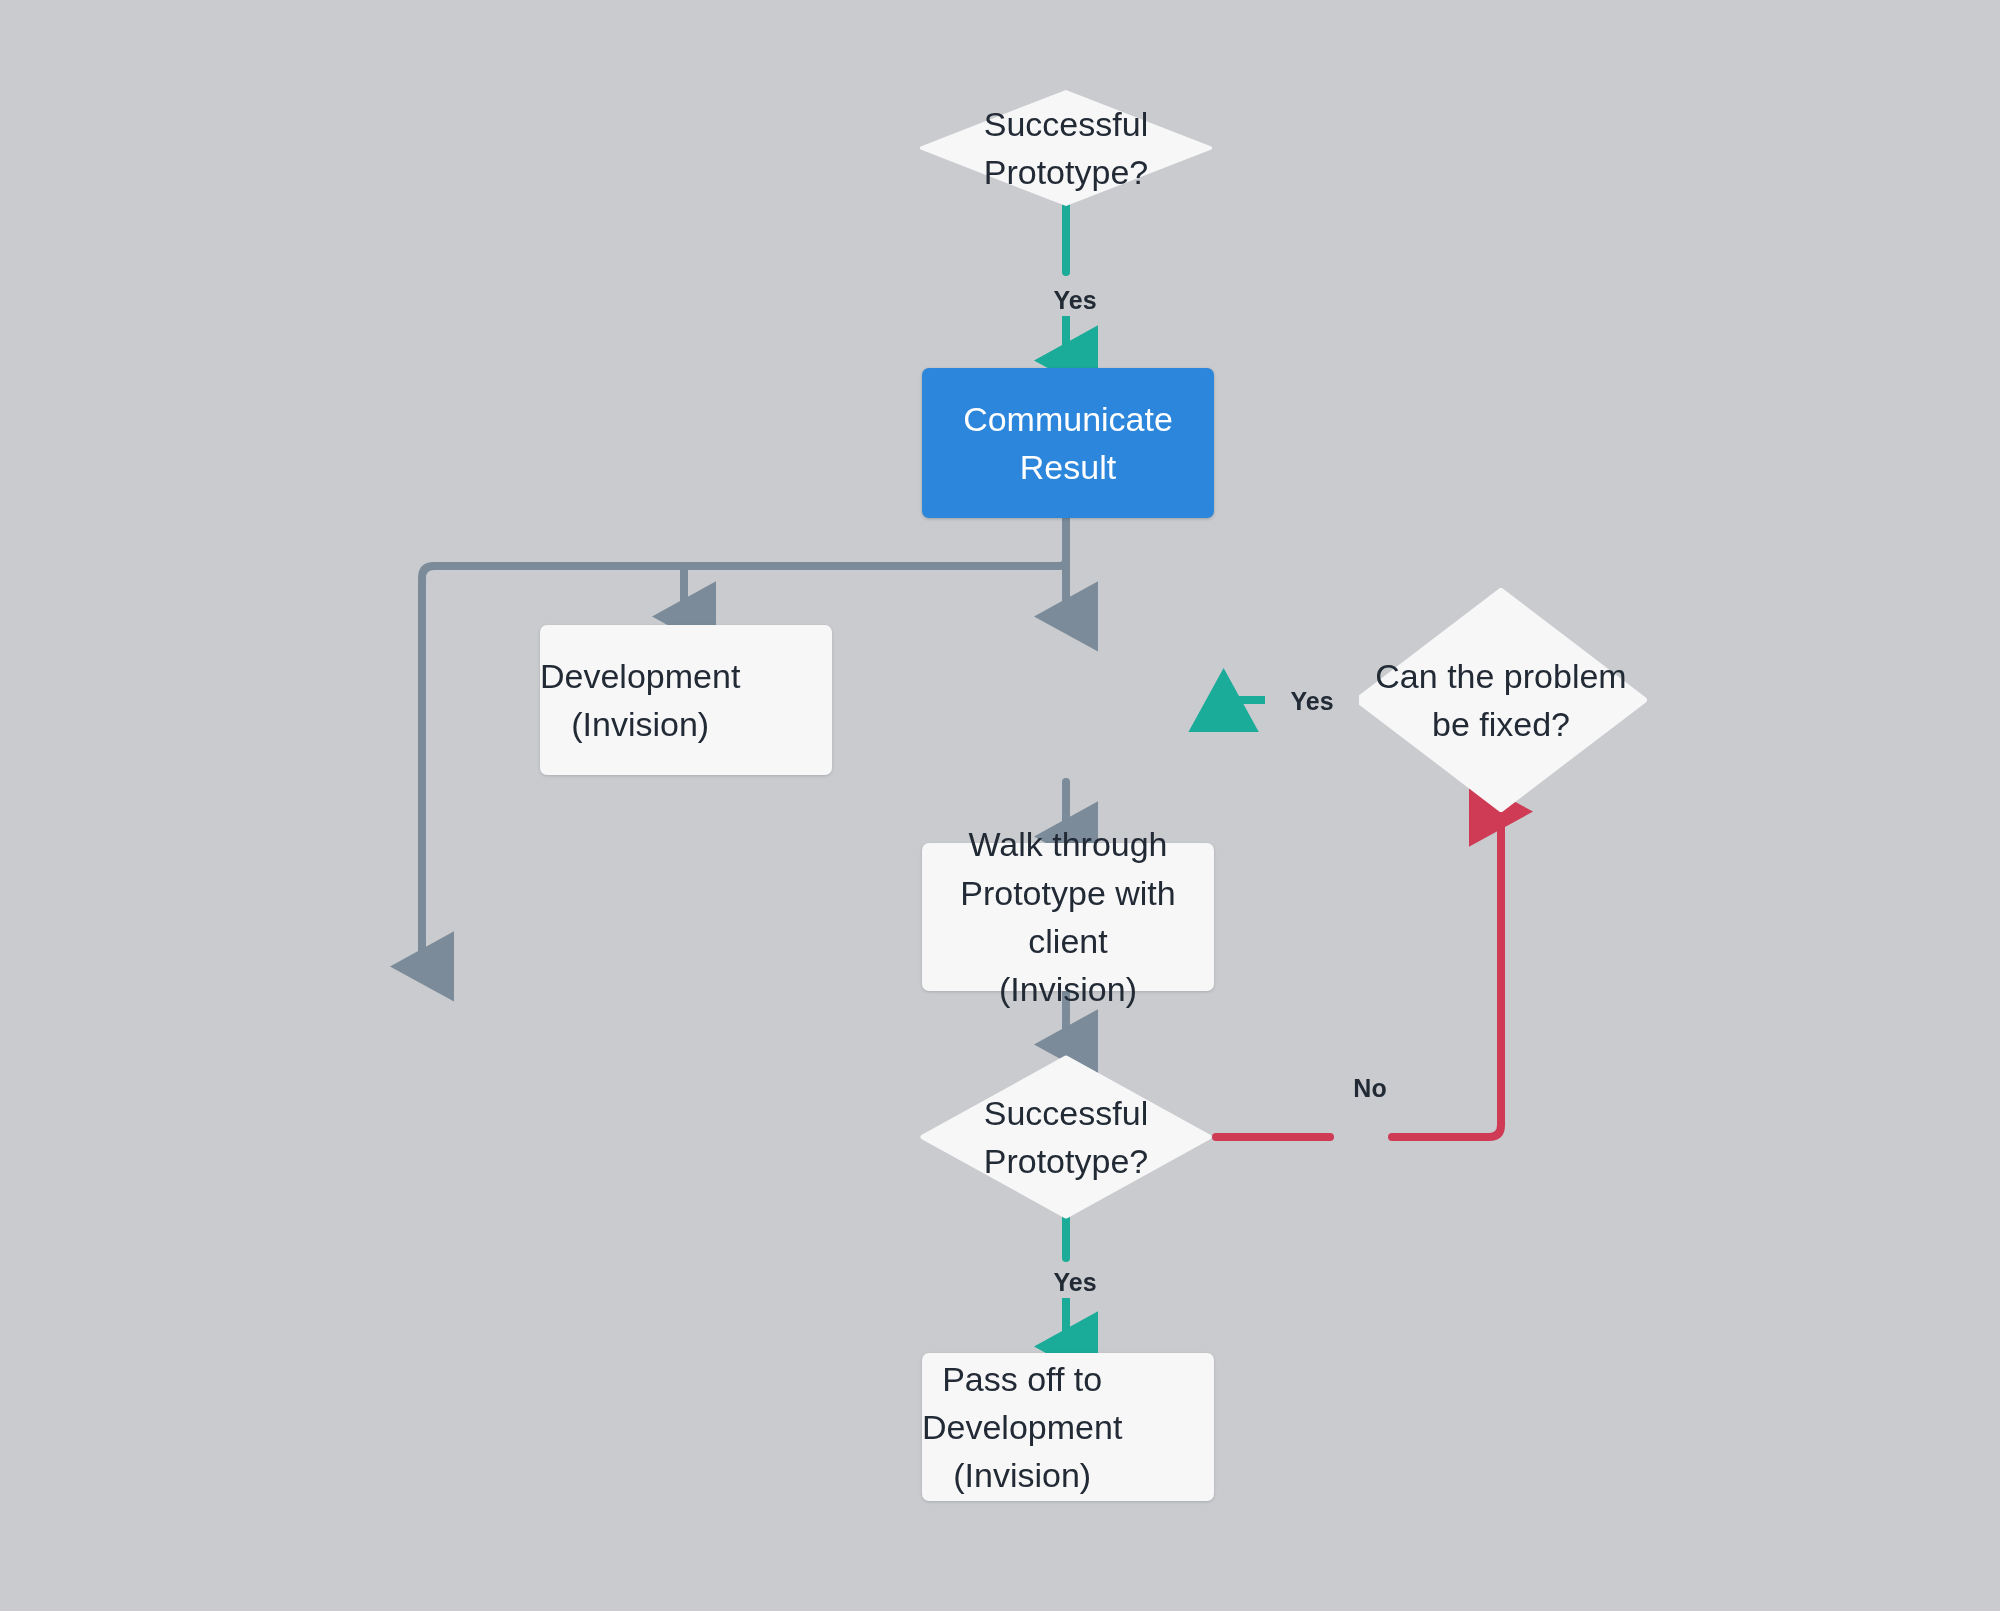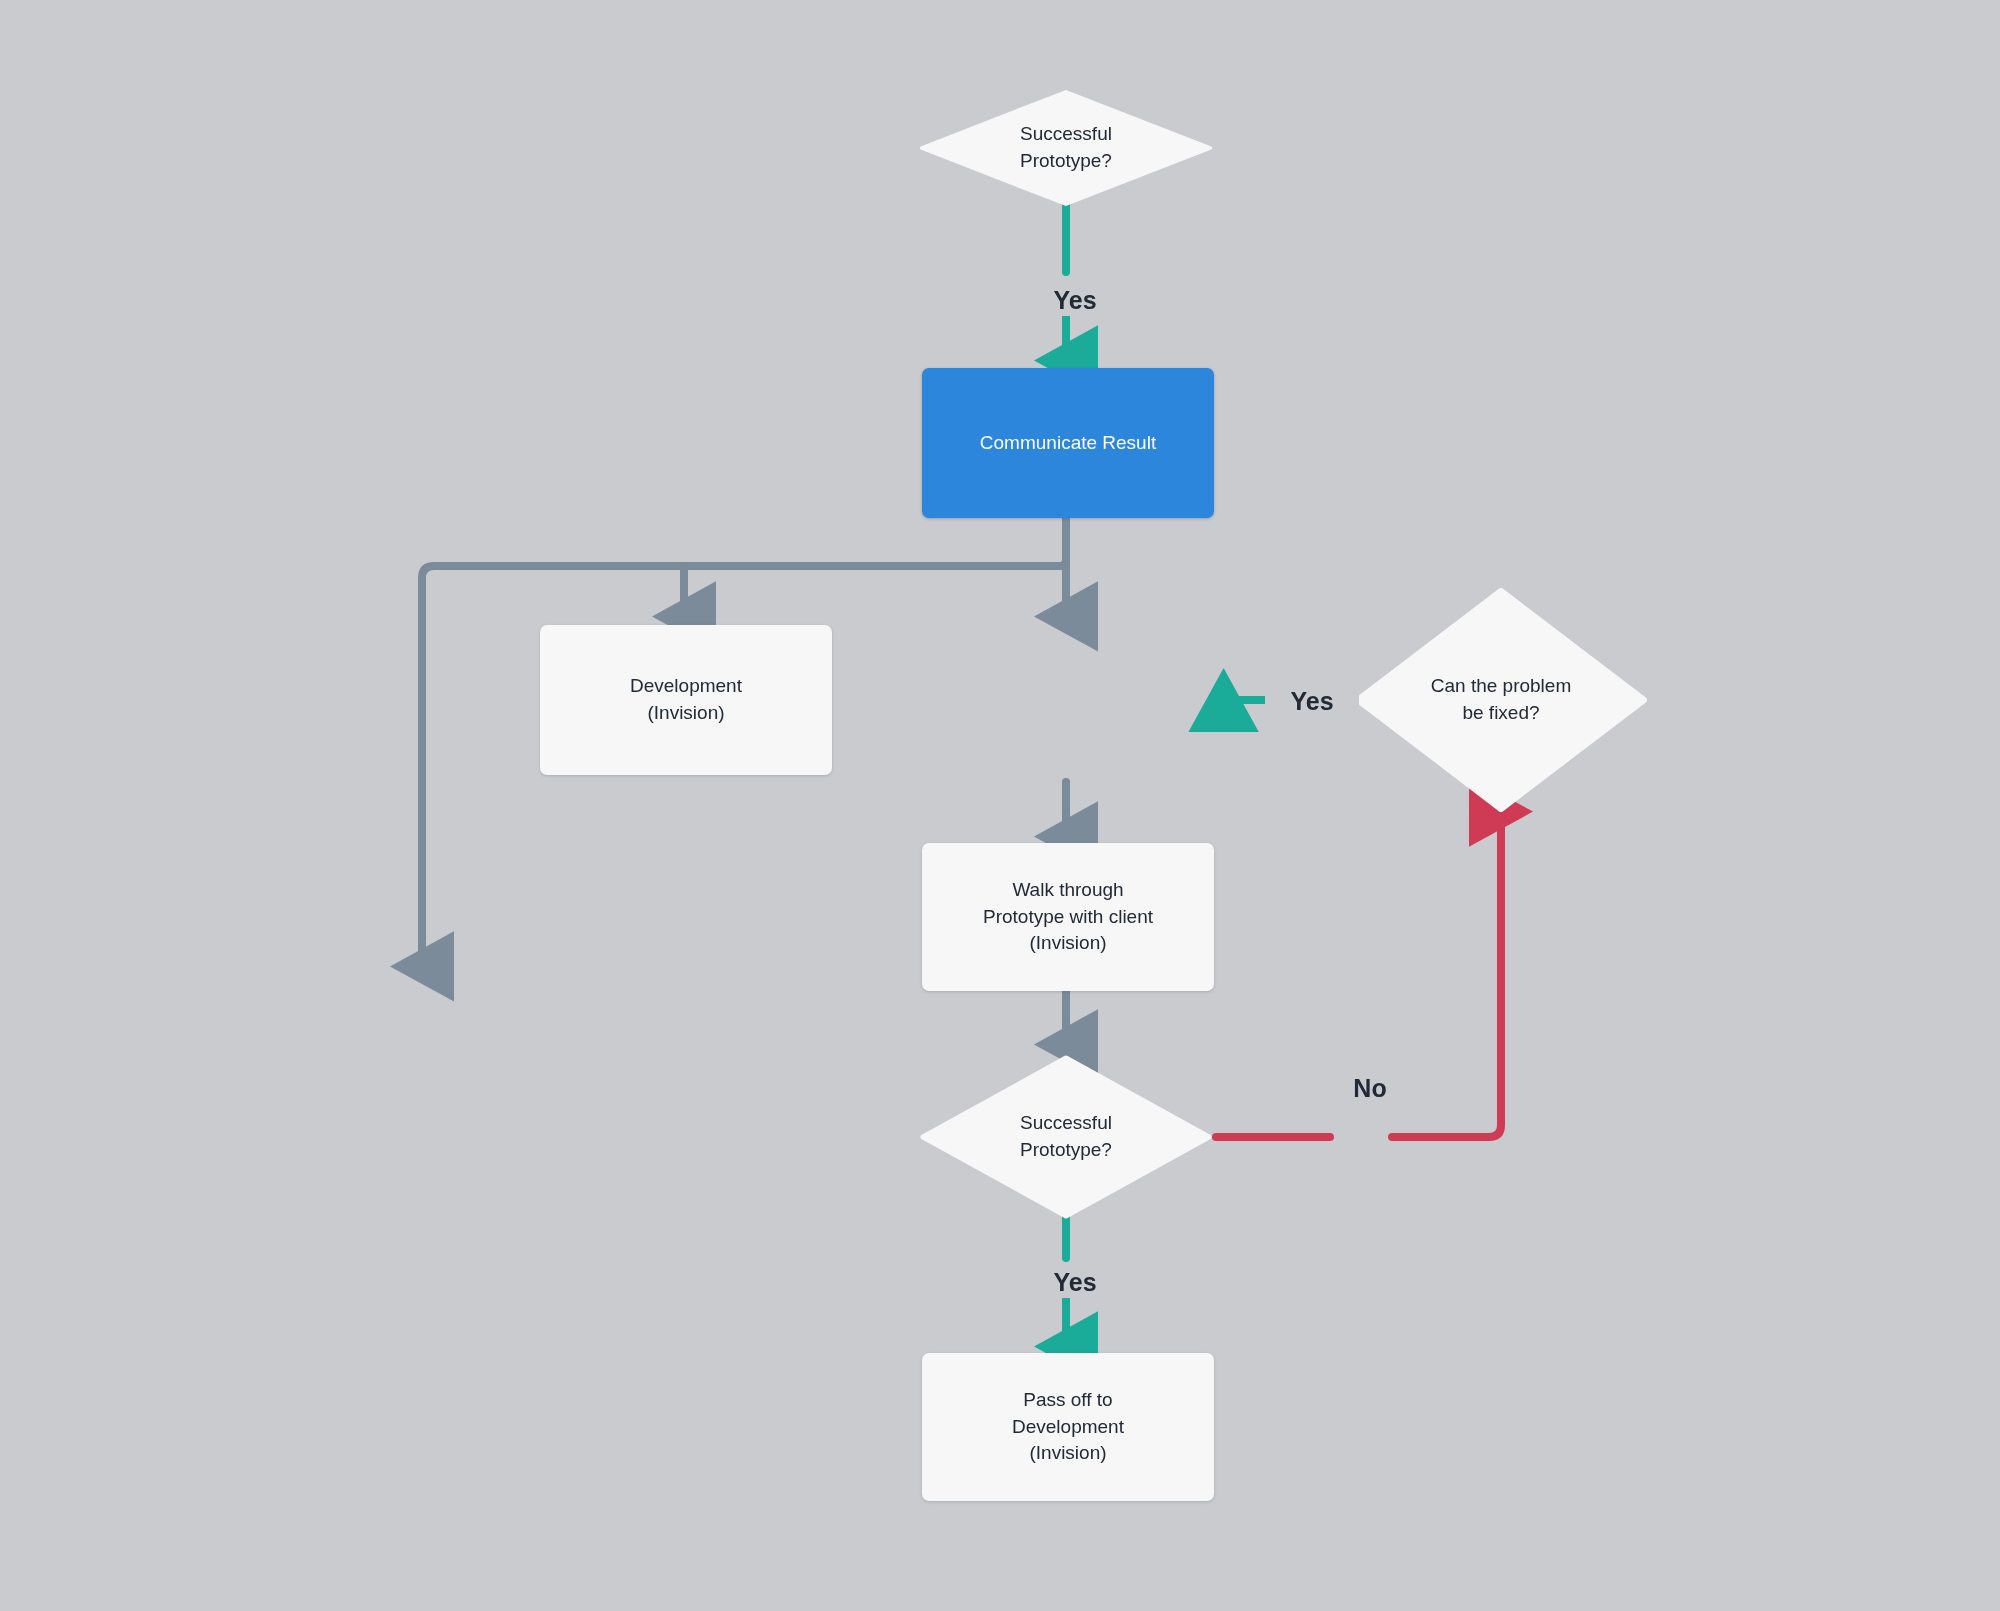--- a/index.html
+++ b/index.html
@@ -22,21 +22,21 @@
     left: 0;
     top: 0;
     width: 2000px;
     height: 1611px;
   }
   .node {
     position: absolute;
     box-sizing: border-box;
     display: flex;
     align-items: center;
-    justify-content: center;
+    justify-content: flex-start;
     text-align: center;
     z-index: 5;
   }
   .node .txt {
     white-space: pre-line;
     line-height: 1.42;
   }
   .rect {
     border-radius: 7px;
   }
@@ -80,21 +80,21 @@
     position: absolute;
     z-index: 6;
     color: #222a35;
     font-size: 25px;
     background: #c9cbce;
     padding: 1px 9px;
     text-align: center;
     white-space: nowrap;
     font-weight: bold;
   }
-  .f29 { font-size: 19px; }
+  .f29 { font-size: 34px; }
 </style>
 </head>
 <body>
 
 <div id="canvas">
 
   <svg id="edges" viewBox="0 0 2000 1611">
     <defs>
       <marker id="ah-gray" markerWidth="10" markerHeight="10" refX="5.2" refY="4.6" orient="auto" markerUnits="strokeWidth">
         <path d="M0.6,0.6 L9.4,0.6 L5,8.6 Z" fill="#7b8b99"></path>

